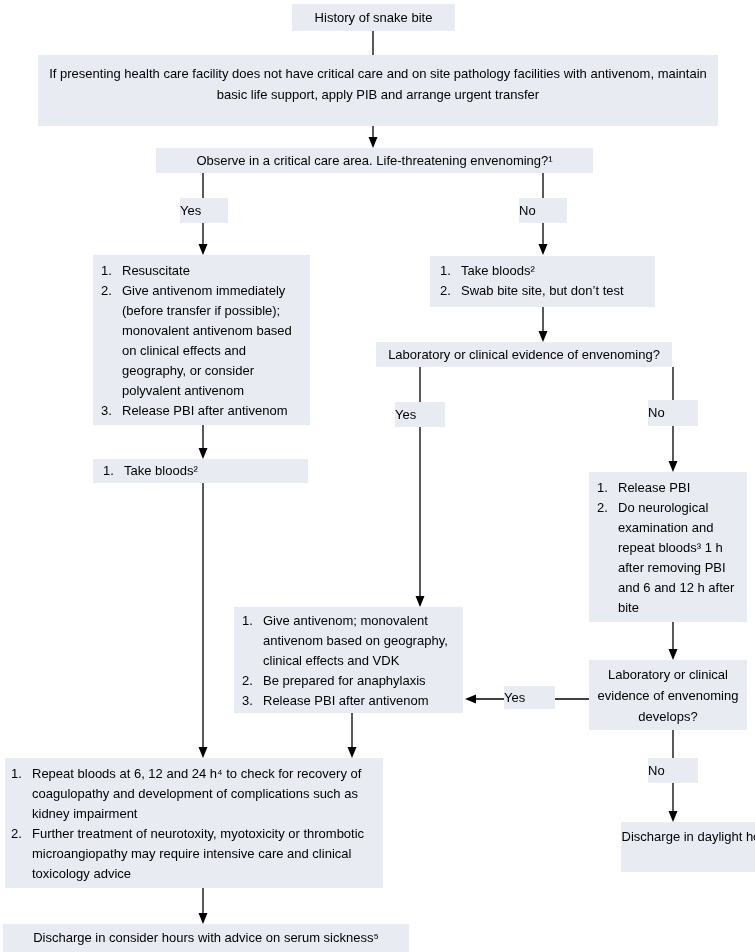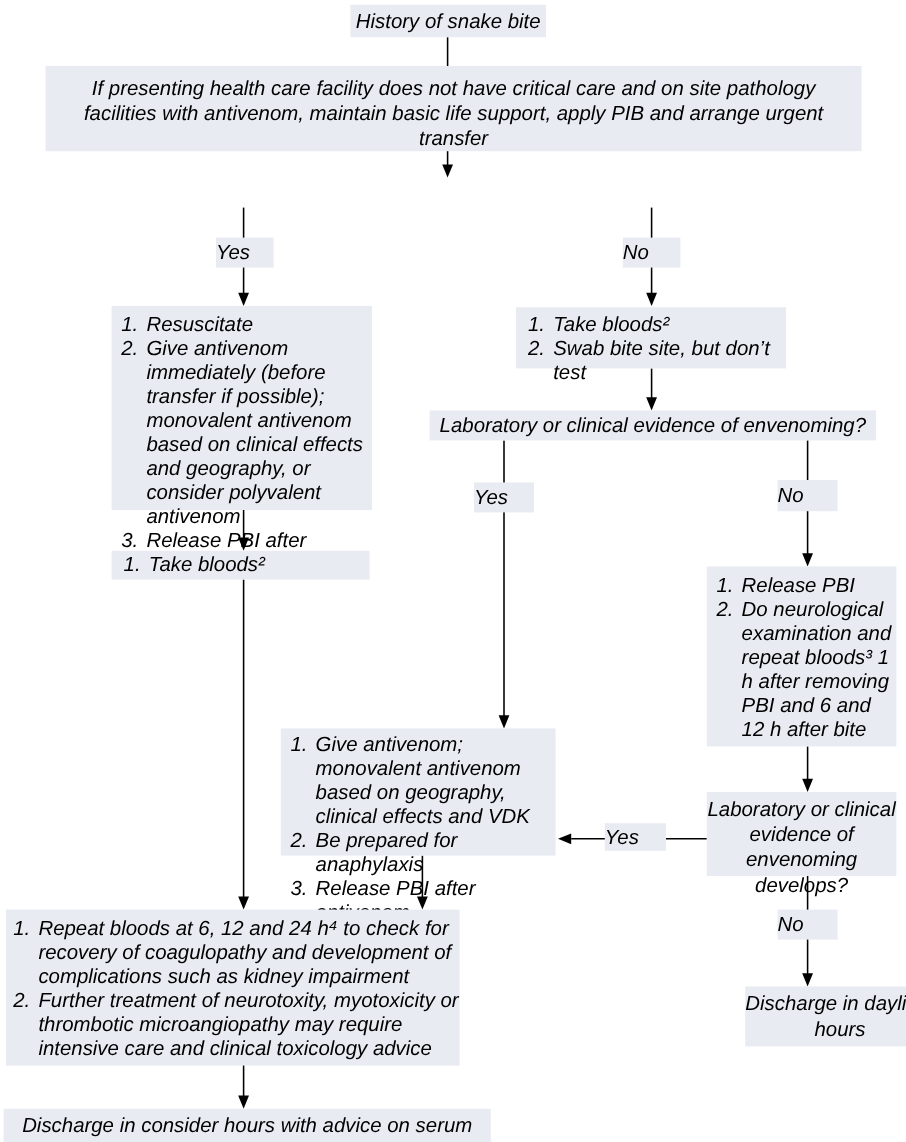--- a/index.html
+++ b/index.html
@@ -2,24 +2,23 @@
 <html style="--box-bg: #e8ecf2;"><head>
 <meta charset="utf-8">
 <style>
   html, body { margin: 0; padding: 0; background: #ffffff; }
   .canvas {
     position: relative;
     width: 755px;
     height: 952px;
     background: #ffffff;
     font-family: "Liberation Sans", sans-serif;
-    font-size: 17px;
+    font-size: 13px;
     color: #000000;
     overflow: hidden;
-    font-style: italic;
   }
   svg.arrows {
     position: absolute;
     left: 0; top: 0;
     width: 755px; height: 952px;
   }
   .node {
     position: absolute;
     background: var(--box-bg, #e8ecf2);
     box-sizing: border-box;
@@ -35,21 +34,21 @@
   #observe        { left: 156px; top: 148px; width: 437px; height: 25px; line-height: 25px; }
   .flow-label     { width: 48px; height: 25px; line-height: 25px; text-align: left; }
   #yes1           { left: 180px; top: 198px; }
   #no1            { left: 519px; top: 198px; }
   #yes2           { left: 395px; top: 402px; width: 50px; }
   #no2            { left: 648px; top: 400px; width: 50px; height: 26px; line-height: 26px; }
   #yes3           { left: 504px; top: 686px; width: 51px; height: 23px; line-height: 23px; }
   #no3            { left: 648px; top: 758px; width: 50px; }
   #resuscitate    { left: 93px;  top: 255px; width: 217px; height: 170px; padding: 6px 2px 0 8px; }
   #bloods-swab    { left: 430px; top: 256px; width: 225px; height: 51px;  padding: 5px 2px 0 10px; }
-  #lab-evidence   { left: 358px; top: 342px; width: 372px; height: 25px; line-height: 25px; }
+  #lab-evidence   { left: 376px; top: 342px; width: 296px; height: 25px; line-height: 25px; }
   #take-bloods    { left: 93px;  top: 459px; width: 215px; height: 24px; padding: 2px 2px 0 10px; }
   #release-pbi    { left: 589px; top: 472px; width: 158px; height: 150px; padding: 6px 0 0 8px; }
   #give-antivenom { left: 234px; top: 607px; width: 229px; height: 106px; padding: 4px 0 0 8px; }
   #lab-develops   { left: 589px; top: 660px; width: 158px; height: 70px; line-height: 21px; padding-top: 4px; }
   #discharge-right{ left: 621px; top: 822px; width: 158px; height: 50px; line-height: 21px; padding-top: 4px; }
   #repeat-bloods  { left: 5px;   top: 758px; width: 378px; min-height: 129px; padding: 6px 0 4px 6px; }
   #discharge-final{ left: 3px;   top: 924px; width: 406px; height: 28px; line-height: 27px; }
 </style>
 </head>
 <body>
@@ -87,20 +86,21 @@
       <polygon points="668.5,811 677.5,811 673,822"></polygon>
       <polygon points="347.5,747 356.5,747 352,758"></polygon>
       <polygon points="198.5,913 207.5,913 203,924"></polygon>
     </g>
   </svg>
 
   <div class="node center" id="history">History of snake bite</div>
 
   <div class="node center" id="transfer">If presenting health care facility does not have critical care and on site pathology facilities with antivenom, maintain basic life support, apply PIB and arrange urgent transfer</div>
 
+  <div class="node center" id="observe">Observe in a critical care area. Life-threatening envenoming?¹</div>
 
   <div class="node flow-label" id="yes1">Yes</div>
   <div class="node flow-label" id="no1">No</div>
 
   <div class="node list" id="resuscitate">
       <div class="li">
         <span class="num">1.</span>
         <span class="litext">Resuscitate</span>
       </div>
       <div class="li">

